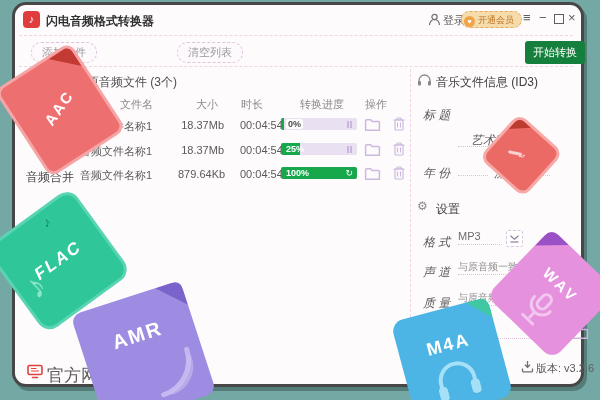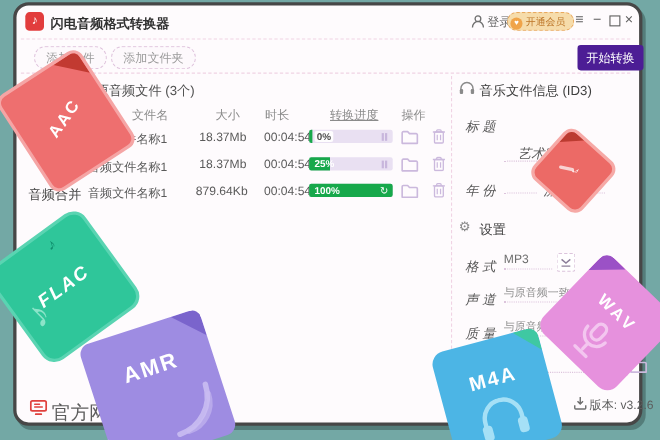--- a/index.html
+++ b/index.html
@@ -19,21 +19,21 @@
   .vip{position:absolute;left:446px;top:6px;height:15px;display:flex;align-items:flex-end;gap:3px;
        background:#f6dcab;border:1px dashed #e9a95f;border-radius:9px;padding:0 7px 0 2px;}
   .vip-ico{width:11px;height:11px;border-radius:50%;background:#f0a44a;color:#fff;font-size:7px;
            line-height:11px;text-align:center;}
   .vip-txt{font-size:9px;color:#bd7527;white-space:nowrap;}
   .tbtn{position:absolute;top:6px;font-size:13px;color:#5f5f5f;line-height:14px;cursor:default;}
   .maxbox{position:absolute;left:539px;top:9px;width:8px;height:8px;border:1.3px solid #5f5f5f;}
   
   .ghostbtn{position:absolute;top:37px;border:1px dashed #dfc3dd;border-radius:10px;background:#fdf9fc;
             font-size:11px;color:#9b9b9b;padding:2px 10px;white-space:nowrap;}
-  .startbtn{position:absolute;left:510px;top:36px;background:#4c1d95;color:#fff;font-size:11px;
+  .startbtn{position:absolute;left:510px;top:36px;background:#15803d;color:#fff;font-size:11px;
             padding:4px 8px;border-radius:3px;white-space:nowrap;}
   
   .sb-label{position:absolute;font-size:12px;color:#474747;white-space:nowrap;}
   .sb-label-sm{position:absolute;font-size:17px;color:#5c5c5c;white-space:nowrap;}
   
   .sec-title{position:absolute;font-size:12px;color:#4f4f4f;white-space:nowrap;}
   .colhead{position:absolute;top:92px;font-size:11px;color:#8b8b8b;white-space:nowrap;}
   .cell{position:absolute;font-size:11px;color:#5a5a5a;white-space:nowrap;}
   .chip{position:absolute;width:76px;height:12px;background:#e9e0f2;border-radius:2px;}
   .prog-fill{position:absolute;left:0;top:0;height:12px;min-width:3px;background:#17a84b;border-radius:2px 0 0 2px;}
@@ -103,21 +103,21 @@
       <span class="vip-txt">开通会员</span>
     </span>
     <span class="tbtn" style="left:508px;">≡</span>
     <span class="tbtn" style="left:524px;">−</span>
     <span class="maxbox"></span>
     <span class="tbtn" style="left:553px;">×</span>
 
     <div class="dash-h" style="left:4px;top:30px;width:554px;"></div>
 
     <span class="ghostbtn" style="left:16px;">添加文件</span>
-    <span class="ghostbtn" style="left:86px;">添加文件夹</span>
+    <span class="ghostbtn" style="left:162px;">清空列表</span>
     <span class="startbtn">开始转换</span>
 
     <div class="dash-h" style="left:4px;top:61px;width:554px;"></div>
 
     <div class="abs" style="left:13px;top:136px;width:54px;text-align:center;">
       <svg width="25" height="25" viewBox="0 0 25 25">
         <circle cx="12.5" cy="12.5" r="11" fill="none" stroke="#9a9a9a" stroke-width="1.4"></circle>
         <path d="M7 9.5 C10 9.5 10 12.5 13 12.5 M7 15.5 C10 15.5 10 12.5 13 12.5 M13 12.5 H18 M15.5 10 L18.5 12.5 L15.5 15" fill="none" stroke="#9a9a9a" stroke-width="1.3" stroke-linecap="round"></path>
       </svg>
     </div>
@@ -137,21 +137,21 @@
         <path d="M4.5 4.5 H9 M4.5 7 H11.5" stroke="#e0413e" stroke-width="1.2" stroke-linecap="round"></path>
         <path d="M5.5 13.5 H10.5" stroke="#e0413e" stroke-width="1.6" stroke-linecap="round"></path>
       </svg>
       <span class="sb-label-sm" style="left:20px;top:2px;">官方网站</span>
     </div>
 
     <div class="sec-title" style="left:72px;top:69px;">原音频文件 (3个)</div>
     <span class="colhead" style="left:105px;">文件名</span>
     <span class="colhead" style="left:181px;">大小</span>
     <span class="colhead" style="left:226px;">时长</span>
-    <span class="colhead" style="left:285px;text-decoration:underline;">转换进度</span>
+    <span class="colhead" style="left:285px;">转换进度</span>
     <span class="colhead" style="left:350px;">操作</span>
 
     <div>
       <span class="cell" style="left:65px;top:114px;">音频文件名称1</span>
       <span class="cell" style="left:163px;top:114px;width:46px;text-align:right;">18.37Mb</span>
       <span class="cell" style="left:225px;top:114px;">00:04:54</span>
       <div class="chip" style="left:266px;top:113px;">
         <div class="prog-fill" style="width: 0%;"></div>
         <span class="plabel">0%</span>
         <span class="pause-ic">

